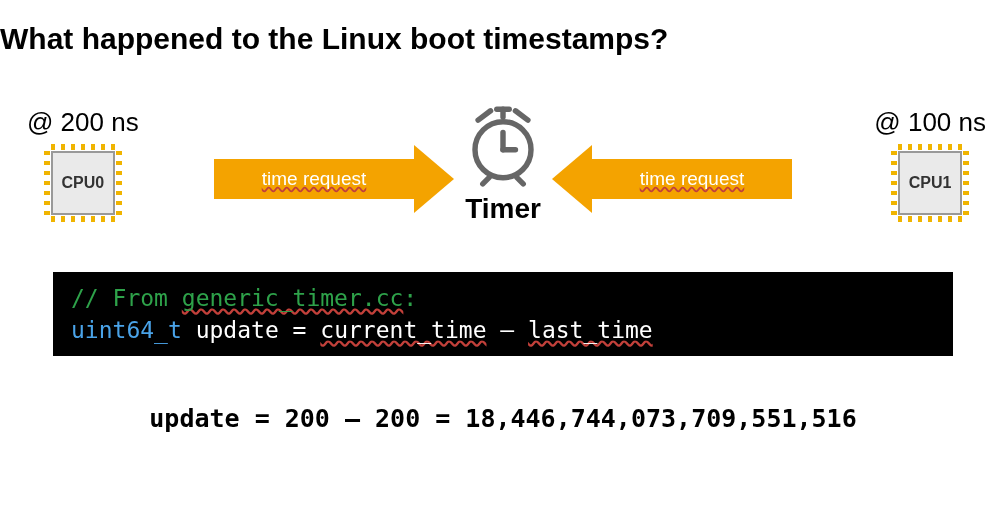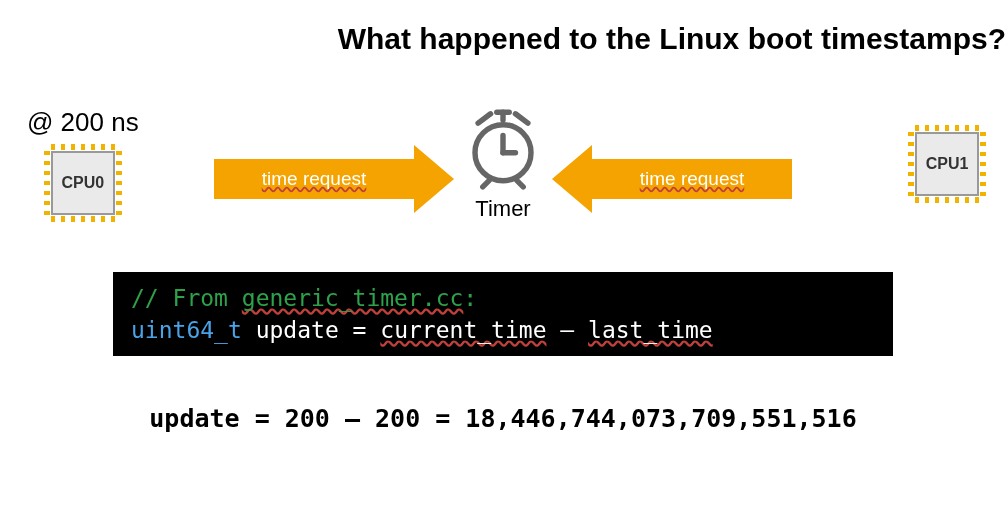--- a/index.html
+++ b/index.html
@@ -7,21 +7,21 @@
       width: 1006px;
       height: 528px;
       font-family: "Segoe UI", Arial, sans-serif;
       background: white;
       color: #000;
       position: relative;
     }
     .title {
       font-size: 30px;
       font-weight: bold;
-      text-align: right;
+      text-align: left;
       padding-top: 22px;
     }
     .diagram-row {
       display: flex;
       align-items: center;
       justify-content: center;
       margin-top: 38px;
       gap: 0;
       position: relative;
     }
@@ -86,33 +86,33 @@
       border-bottom: 34px solid transparent;
       border-right: 40px solid #f4a300;
     }
     .timer-col {
       display: flex;
       flex-direction: column;
       align-items: center;
       margin: 0 6px;
     }
     .timer-label {
-      font-size: 22px;
-      font-weight: normal;
+      font-size: 28px;
+      font-weight: bold;
       margin-top: 6px;
     }
     .code-block {
       background: #000;
       color: #fff;
       font-family: "DejaVu Sans Mono", "Courier New", monospace;
       font-size: 23px;
       white-space: pre;
       padding: 10px 18px;
       margin: 38px auto 0;
-      width: 780px;
+      width: 900px;
       line-height: 1.4;
     }
     .c-comment { color: #2ea24a; }
     .c-type { color: #4aa3e8; }
     .underline-wavy { text-decoration: underline wavy #c2403a; text-decoration-skip-ink: none; }
     .equation {
       font-family: "DejaVu Sans Mono", "Courier New", monospace;
       font-size: 25px;
       font-weight: bold;
       text-align: center;
@@ -189,20 +189,21 @@
       <div class="timer-label">Timer</div>
     </div>
 
     <div class="arrow" style="margin-right:60px;">
       <div class="arrow-head-left"></div>
       <div class="arrow-body">time request</div>
     </div>
   </div>
 
   <div class="cpu-col right-block">
+    <div class="at-label">@ 100 ns</div>
     <div class="chip">
       <div class="pins">
           <div style="left: 7px; top: 0px; width: 4px; height: 6px;"></div>
           <div style="left: 7px; bottom: 0px; width: 4px; height: 6px;"></div>
           <div style="top: 7px; left: 0px; width: 6px; height: 4px;"></div>
           <div style="top: 7px; right: 0px; width: 6px; height: 4px;"></div>
           <div style="left: 17px; top: 0px; width: 4px; height: 6px;"></div>
           <div style="left: 17px; bottom: 0px; width: 4px; height: 6px;"></div>
           <div style="top: 17px; left: 0px; width: 6px; height: 4px;"></div>
           <div style="top: 17px; right: 0px; width: 6px; height: 4px;"></div>

